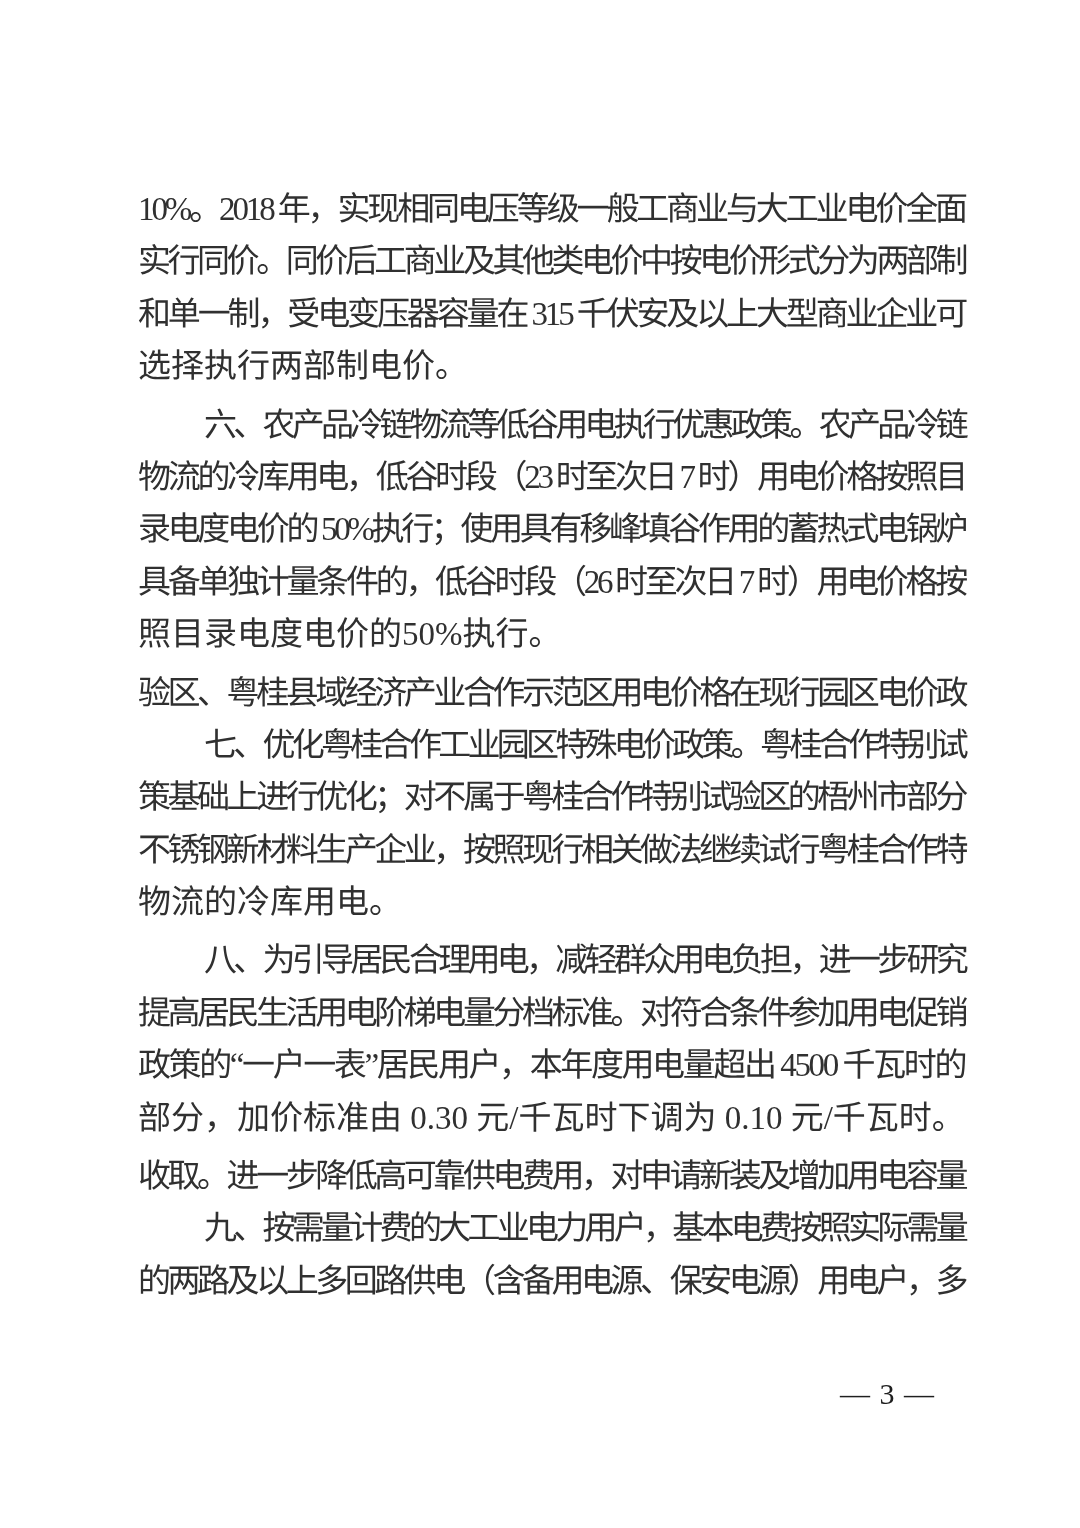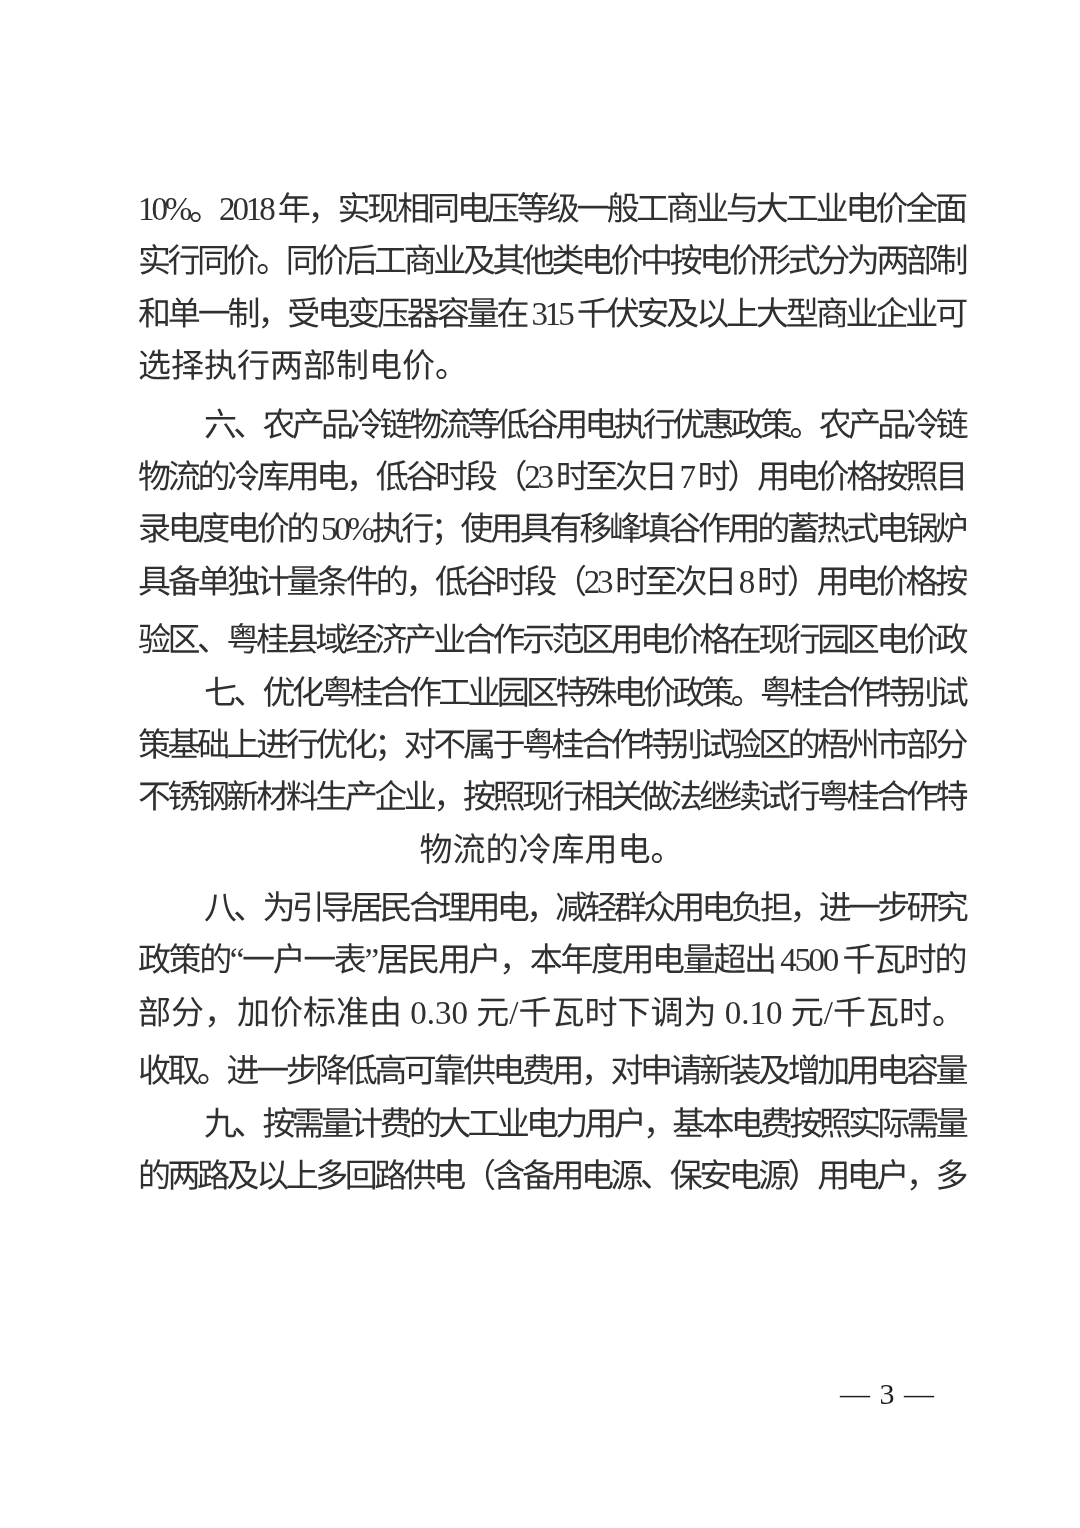--- a/index.html
+++ b/index.html
@@ -13,21 +13,21 @@
     font-family: "Liberation Serif", "DejaVu Serif", serif;
     color: #303030;
   }
   .doc-body {
     position: absolute;
     left: 127px;
     top: 183px;
     width: 827px;
     margin-left: 11px;
   }
-  .para + .para { margin-top: 6px; text-align: center; }
+  .para + .para { margin-top: 6px; }
   .line {
     display: block;
     height: 52.4px;
     line-height: 52.4px;
     font-size: 33px;
     white-space: nowrap;
     overflow: visible;
   }
   .line > span { display: inline-block; white-space: nowrap; }
   .line.indent > span { margin-left: 66px; }
@@ -50,31 +50,33 @@
       <div class="para">
         <div class="line"><span style="letter-spacing: -3.11719px;">10%。2018 年，实现相同电压等级一般工商业与大工业电价全面</span></div>
         <div class="line"><span style="letter-spacing: -3.46429px; text-align: right;">实行同价。同价后工商业及其他类电价中按电价形式分为两部制</span></div>
         <div class="line"><span style="letter-spacing: -3.12903px;">和单一制，受电变压器容量在 315 千伏安及以上大型商业企业可</span></div>
         <div class="line last"><span>选择执行两部制电价。</span></div>
       </div>
       <div class="para">
         <div class="line indent"><span style="letter-spacing: -3.73077px;">六、农产品冷链物流等低谷用电执行优惠政策。农产品冷链</span></div>
         <div class="line"><span style="letter-spacing: -3.28906px;">物流的冷库用电，低谷时段（23 时至次日 7 时）用电价格按照目</span></div>
         <div class="line"><span style="letter-spacing: -3.325px; font-family: Liberation Serif, serif;">录电度电价的 50%执行；使用具有移峰填谷作用的蓄热式电锅炉</span></div>
-        <div class="line"><span style="letter-spacing: -3.28906px;">具备单独计量条件的，低谷时段（23 时至次日 8 时）用电价格按</span></div>
+        <div class="line"><span style="letter-spacing: -3.28906px;">具备单独计量条件的，低谷时段（26 时至次日 7 时）用电价格按</span></div>
+        <div class="line last"><span>照目录电度电价的50%执行。</span></div>
       </div>
       <div class="para">
         <div class="line"><span style="letter-spacing: -3.46429px;">验区、粤桂县域经济产业合作示范区用电价格在现行园区电价政</span></div>
         <div class="line indent"><span style="letter-spacing: -3.73077px;">七、优化粤桂合作工业园区特殊电价政策。粤桂合作特别试</span></div>
         <div class="line"><span style="letter-spacing: -3.46429px;">策基础上进行优化；对不属于粤桂合作特别试验区的梧州市部分</span></div>
         <div class="line"><span style="letter-spacing: -3.46429px;">不锈钢新材料生产企业，按照现行相关做法继续试行粤桂合作特</span></div>
         <div class="line last"><span>物流的冷库用电。</span></div>
       </div>
       <div class="para">
         <div class="line indent"><span style="letter-spacing: -3.73077px;">八、为引导居民合理用电，减轻群众用电负担，进一步研究</span></div>
+        <div class="line"><span style="letter-spacing: -3.46429px;">提高居民生活用电阶梯电量分档标准。对符合条件参加用电促销</span></div>
         <div class="line"><span style="letter-spacing: -2.3999px;">政策的“一户一表”居民用户，本年度用电量超出 4500 千瓦时的</span></div>
         <div class="line last"><span>部分，加价标准由 0.30 元/千瓦时下调为 0.10 元/千瓦时。</span></div>
       </div>
       <div class="para">
         <div class="line"><span style="letter-spacing: -3.46429px;">收取。进一步降低高可靠供电费用，对申请新装及增加用电容量</span></div>
         <div class="line indent"><span style="letter-spacing: -3.73077px;">九、按需量计费的大工业电力用户，基本电费按照实际需量</span></div>
         <div class="line"><span style="letter-spacing: -3.46429px;">的两路及以上多回路供电（含备用电源、保安电源）用电户，多</span></div>
       </div>
     </div>
   <div class="page-footer">— 3 —</div>

